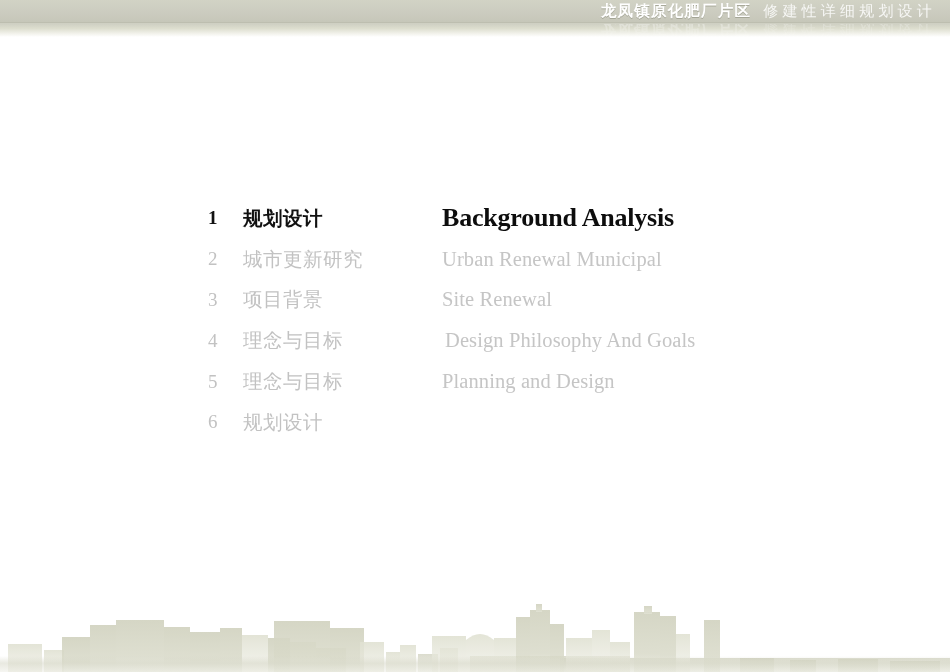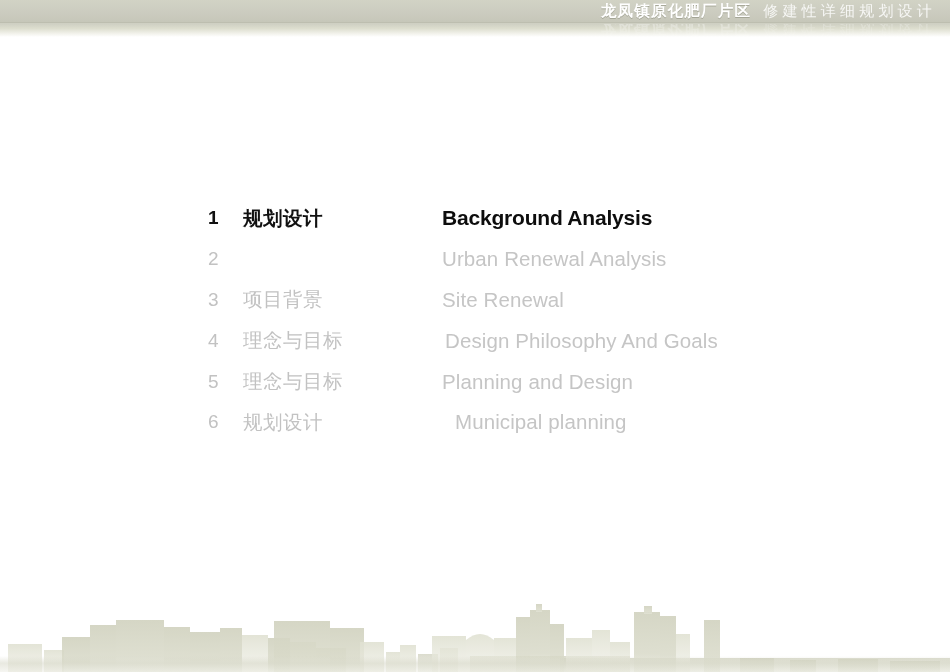--- a/index.html
+++ b/index.html
@@ -9,20 +9,21 @@
   }
   body {
     font-family: "Liberation Sans", "DejaVu Sans", sans-serif;
   }
   #slide {
     position: relative;
     width: 950px;
     height: 672px;
     background: #ffffff;
     overflow: hidden;
+    font-family: Liberation Serif, serif;
   }
 
   
   #header-band {
     position: absolute;
     left: 0; top: 0;
     width: 950px;
     height: 22px;
     background: linear-gradient(180deg, #d2d3c5 0%, #ccccc0 55%, #c6c7b9 100%);
   }
@@ -132,21 +133,21 @@
   }
 
   .agenda-row.active .ag-num,
   .agenda-row.active .ag-cn {
     color: #111111;
     font-weight: bold;
   }
   .agenda-row.active .ag-en {
     color: #0d0d0d;
     font-weight: bold;
-    font-size: 21px;
+    font-size: 26px;
     letter-spacing: -0.2px;
   }
 
   
   .agenda-row[data-idx="3"] .ag-en { left: 445px; }
   .agenda-row[data-idx="5"] .ag-en { left: 455px; }
 
   
   #cityscape {
     position: absolute;
@@ -188,21 +189,22 @@
   <div id="agenda">
 
     <div class="agenda-row active" data-idx="0">
       <span class="ag-num">1</span>
       <span class="ag-cn">规划设计</span>
       <span class="ag-en">Background Analysis</span>
     </div>
 
     <div class="agenda-row" data-idx="1">
       <span class="ag-num">2</span>
-      <span class="ag-en">Urban Renewal Analysis</span>
+      <span class="ag-cn">城市更新研究</span>
+      <span class="ag-en">Urban Renewal Municipal</span>
     </div>
 
     <div class="agenda-row" data-idx="2">
       <span class="ag-num">3</span>
       <span class="ag-cn">项目背景</span>
       <span class="ag-en">Site Renewal</span>
     </div>
 
     <div class="agenda-row" data-idx="3">
       <span class="ag-num">4</span>
@@ -212,21 +214,20 @@
 
     <div class="agenda-row" data-idx="4">
       <span class="ag-num">5</span>
       <span class="ag-cn">理念与目标</span>
       <span class="ag-en">Planning and Design</span>
     </div>
 
     <div class="agenda-row" data-idx="5">
       <span class="ag-num">6</span>
       <span class="ag-cn">规划设计</span>
-      <span class="ag-en">Municipal planning</span>
     </div>
 
   </div>
 
   <div id="cityscape">
     <svg viewBox="0 0 950 82" preserveAspectRatio="none" aria-hidden="true">
       <defs>
         <linearGradient id="fade" x1="0" y1="0" x2="0" y2="1">
           <stop offset="0%" stop-color="#d3d4c2" stop-opacity="0.95"></stop>
           <stop offset="70%" stop-color="#d8d9c8" stop-opacity="0.85"></stop>

